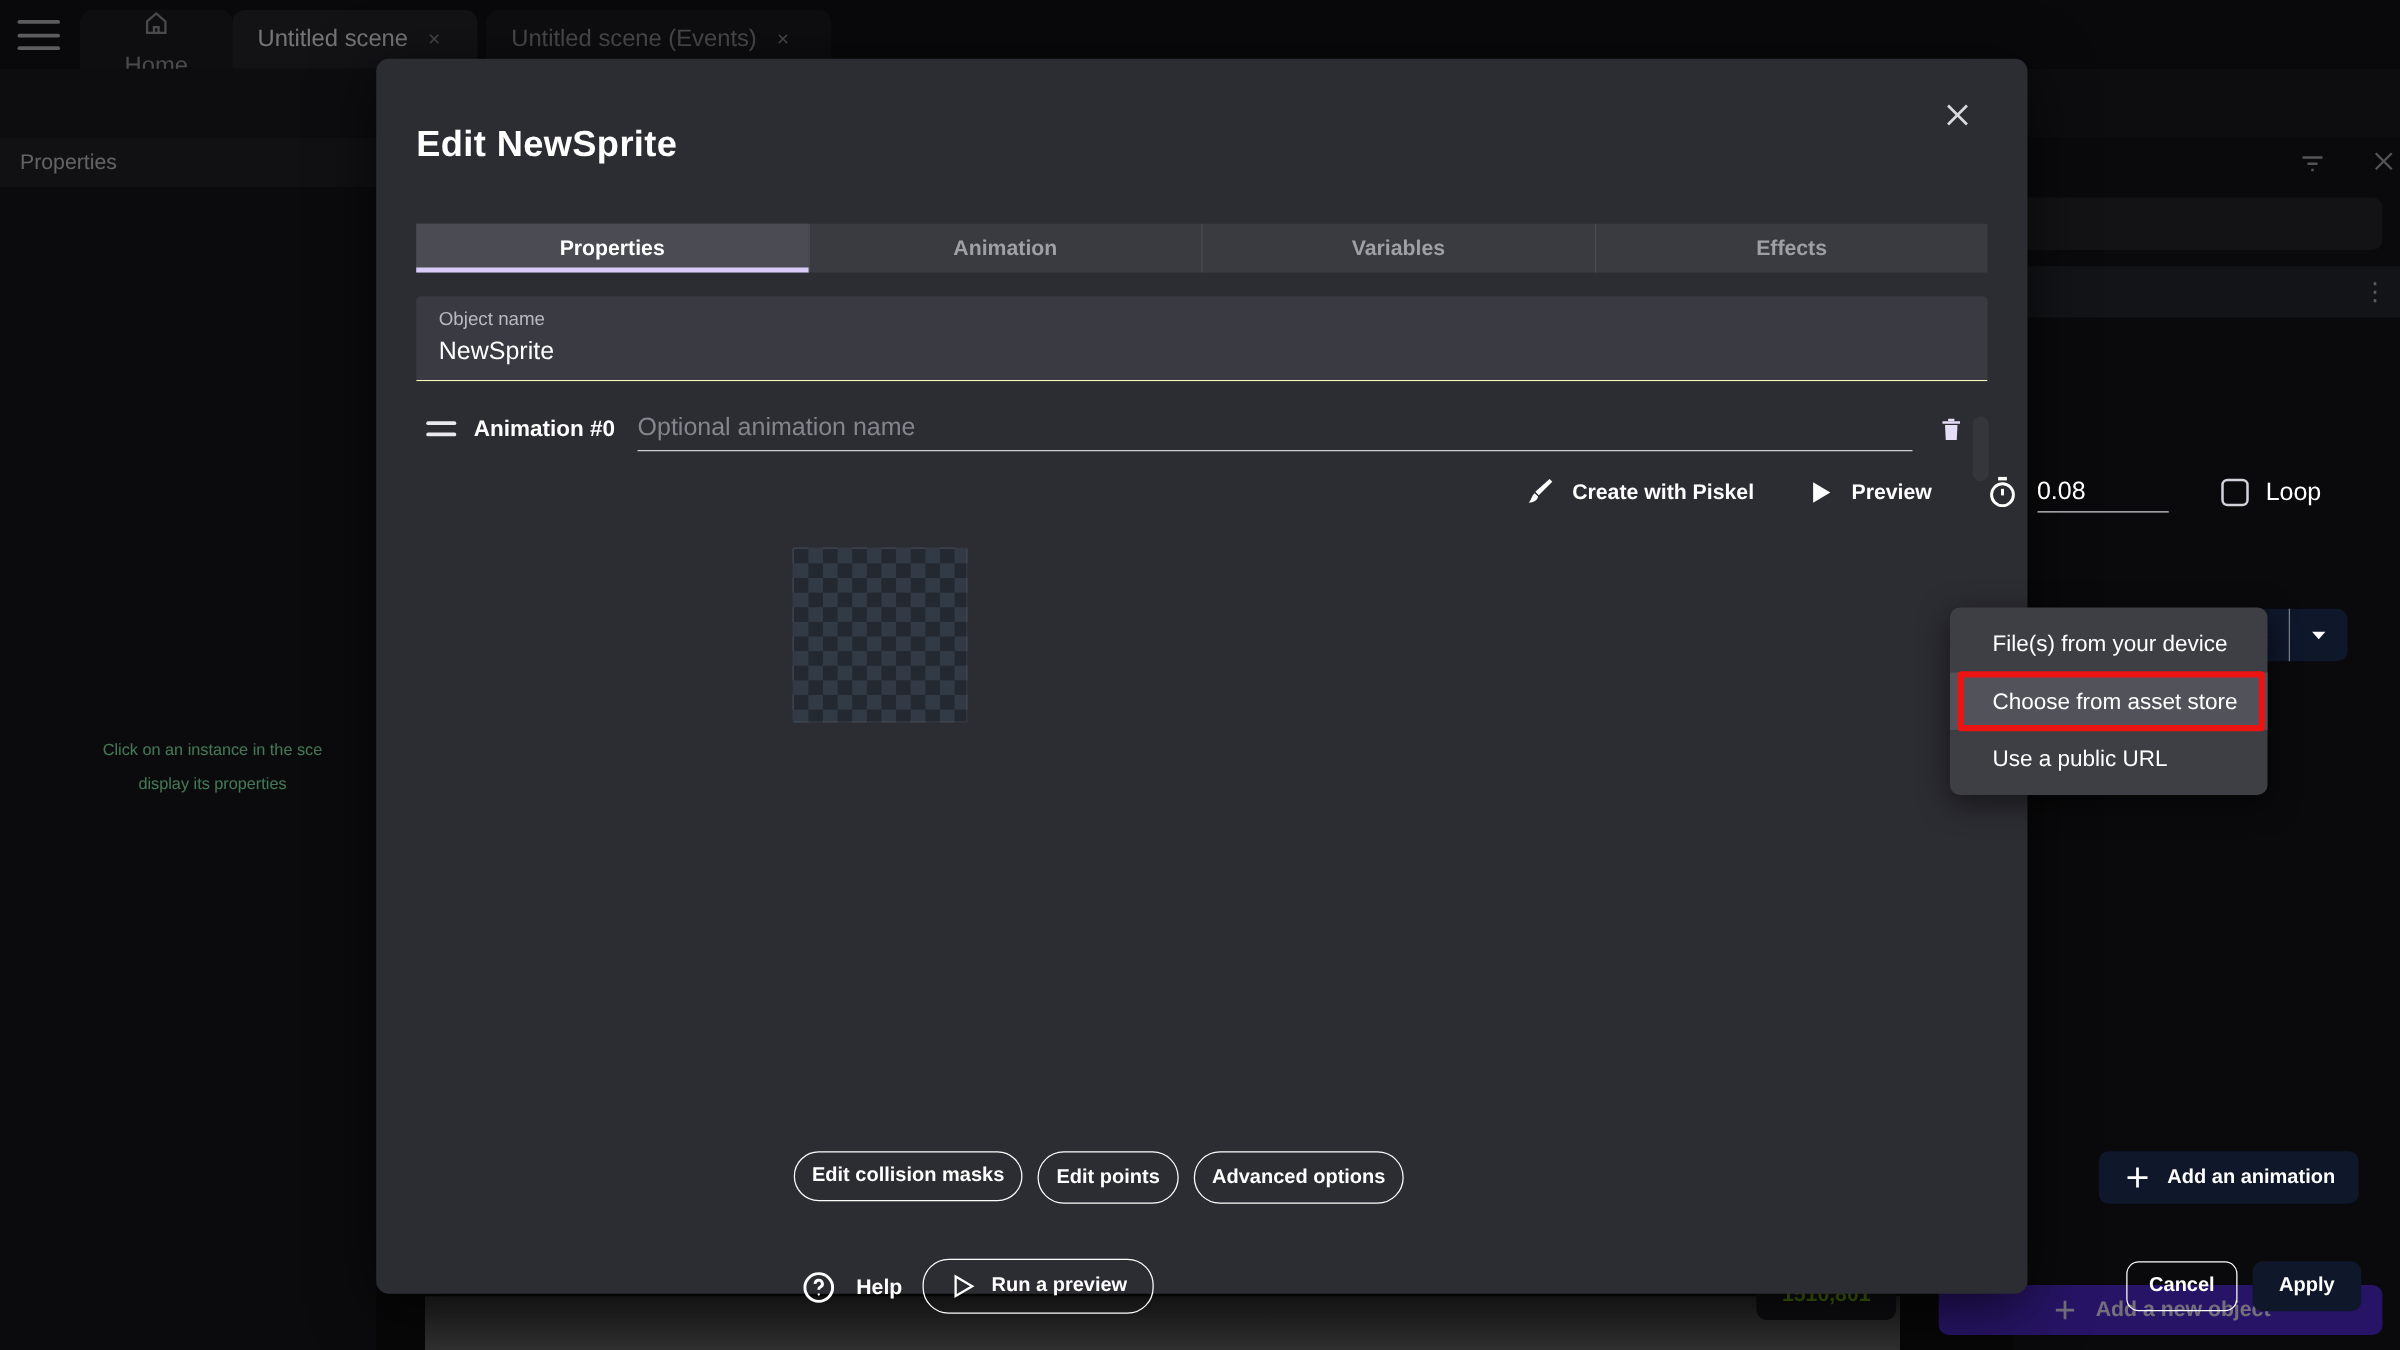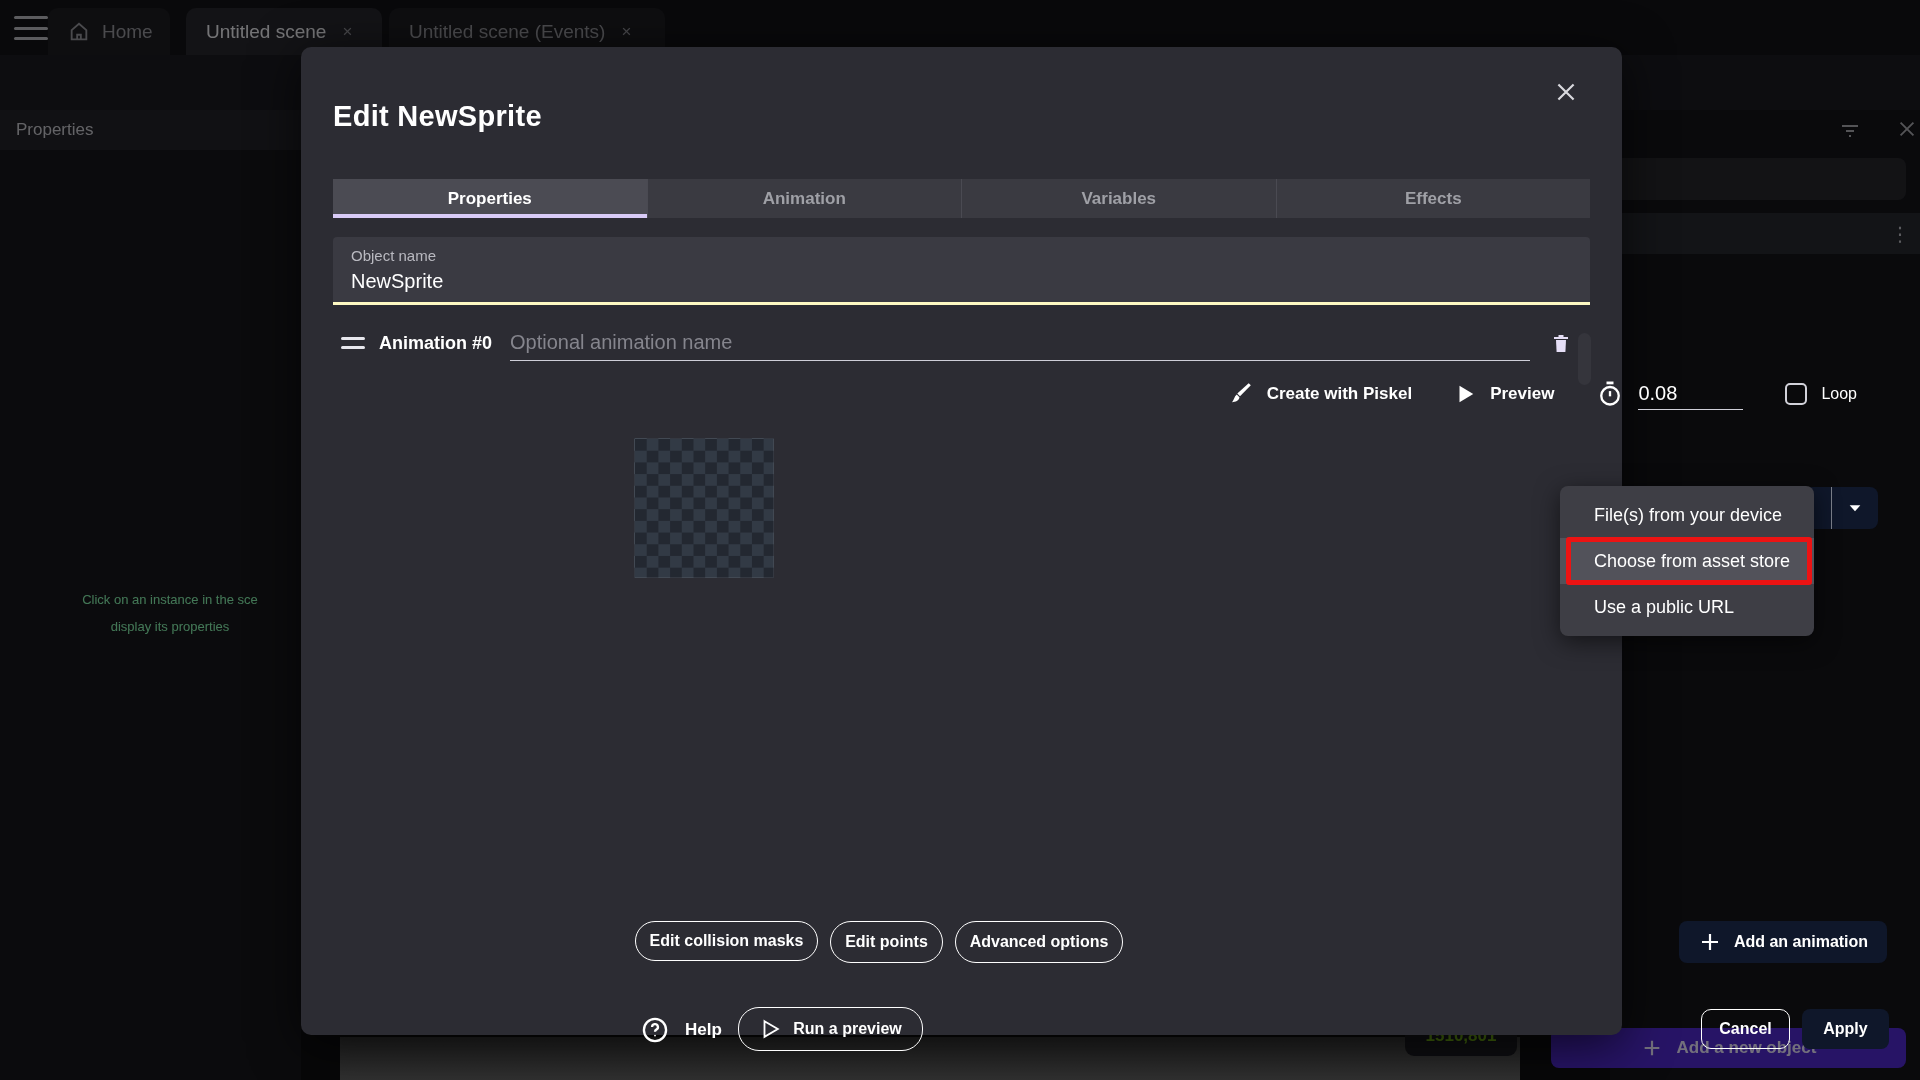--- a/index.html
+++ b/index.html
@@ -6,21 +6,21 @@
   html,body { width:1920px; height:1080px; background:#0e0e11; overflow:hidden;
     font-family:"Liberation Sans", sans-serif; }
   #stage { position:relative; width:1920px; height:1080px; background:#0e0e11; }
   .abs { position:absolute; }
 
   
   #topbar { left:0; top:0; width:1920px; height:55px; background:#131316; }
   .hamburger { left:14px; top:16px; width:34px; height:24px; display:flex; flex-direction:column; justify-content:space-between; cursor:pointer; }
   .hamburger span { display:block; height:3px; border-radius:2px; background:#b9b9bf; }
   .tab { top:8px; height:47px; border-radius:10px 10px 0 0; display:flex; align-items:center; gap:12px; padding:0 20px; color:#95959b; font-size:19px; }
-  .tab.home { left:48px; width:122px; background:#1c1c21; }
+  .tab.home { left:64px; width:122px; background:#1c1c21;flex-direction:column; }
   .tab.active { left:186px; width:196px; background:#26262c; color:#e8e8ec; }
   .tab.events { left:389px; width:276px; background:#1c1c21; }
   .tab .x { font-size:17px; color:#8f8f95; margin-left:4px; cursor:pointer; }
   #subtoolbar { left:0; top:55px; width:1920px; height:55px; background:#1b1b20; }
   .toolicon { color:#9a9aa1; display:flex; align-items:center; justify-content:center; cursor:pointer; }
   .tooldiv { top:66px; width:1px; height:34px; background:#34343b; }
 
   #left-panel-header { left:0; top:110px; width:301px; height:40px; background:#222228; color:#c7c7cd; font-size:17px; display:flex; align-items:center; padding-left:16px; }
   #left-panel-body { left:0; top:150px; width:301px; height:930px; background:#17171b; }
   #left-empty-msg { left:10px; top:586px; width:320px; text-align:center; color:#86efac; font-size:13px; line-height:27px; }
@@ -42,21 +42,21 @@
   #dialog { left:301px; top:47px; width:1321px; height:988px; background:#2c2c33; border-radius:10px; z-index:20; box-shadow:0 10px 50px rgba(0,0,0,0.65); }
   #dialog-title { left:32px; top:53px; color:#ffffff; font-size:29px; font-weight:bold; letter-spacing:0.3px; }
   #dialog-close { left:1245px; top:25px; width:40px; height:40px; color:#d9d9de; font-size:26px; display:flex; align-items:center; justify-content:center; cursor:pointer; }
 
   #dialog-tabs { left:32px; top:132px; width:1257px; height:39px; display:flex; background:#3a3a41; }
   .dtab { flex:1; display:flex; align-items:center; justify-content:center; font-size:17px; font-weight:bold; color:#9fa0a6; position:relative; cursor:pointer; border-left:1px solid #4a4a52; }
   .dtab:first-child { border-left:none; }
   .dtab.sel { background:#4b4b53; color:#ffffff; }
   .dtab.sel::after { content:""; position:absolute; left:0; right:0; bottom:0; height:4px; background:#d9cbf7; }
 
-  #objname-block { left:32px; top:190px; width:1257px; height:68px; background:#3a3a42; border-bottom:3px solid #fef9c3; border-radius:4px 4px 0 0; padding:10px 18px; }
+  #objname-block { left:32px; top:190px; width:1257px; height:68px; background:#3a3a42; border-bottom:1px solid #fef9c3; border-radius:4px 4px 0 0; padding:10px 18px; }
   #objname-label { color:#b9b9c0; font-size:15px; }
   #objname-value { color:#ffffff; font-size:20px; margin-top:6px; }
 
   #anim-row { left:32px; top:276px; width:1257px; height:40px; display:flex; align-items:center; }
   .drag-handle { width:24px; height:12px; display:flex; flex-direction:column; justify-content:space-between; margin-left:8px; cursor:grab; }
   .drag-handle span { height:3px; background:#e8e8ee; border-radius:2px; }
   #anim-name { color:#ffffff; font-size:18px; font-weight:bold; margin-left:14px; white-space:nowrap; }
   #anim-input { flex:1; margin:0 16px 0 18px; background:transparent; border:none; border-bottom:1px solid #cfcfd8; color:#8b8b92; font-size:20px; height:36px; }
   #anim-input::placeholder { color:#85858d; }
   .trash-btn { width:30px; height:30px; display:flex; align-items:center; justify-content:center; cursor:pointer; margin-right:14px; }
@@ -287,21 +287,21 @@
       <span>
         <svg width="28" height="28" viewBox="0 0 24 24" fill="none" stroke="#ffffff" stroke-width="2">
             <circle cx="12" cy="13.5" r="7.5"></circle>
             <path d="M9 2.5 h6" stroke-width="2.4"></path>
             <path d="M12 9.5 v4.5"></path>
           </svg>
       </span>
       <input id="time-input" value="0.08" style="">
       <span class="gap28"></span>
       <span class="checkbox"></span>
-      <span class="action-label" style="font-weight:normal;font-size:16px;text-align:right;">Loop</span>
+      <span class="action-label" style="font-weight:normal;font-size:20px;text-align:right;">Loop</span>
     </div>
 
     <div class="abs" id="checkerboard"></div>
 
     <div class="abs purple-btn" id="add-sprite-btn">
       <div id="add-sprite-main">
         <span>
           <svg width="24" height="24" viewBox="0 0 24 24" fill="none" stroke="#ffffff" stroke-width="2.2">
               <path d="M12 4 v16 M4 12 h16"></path>
             </svg>

